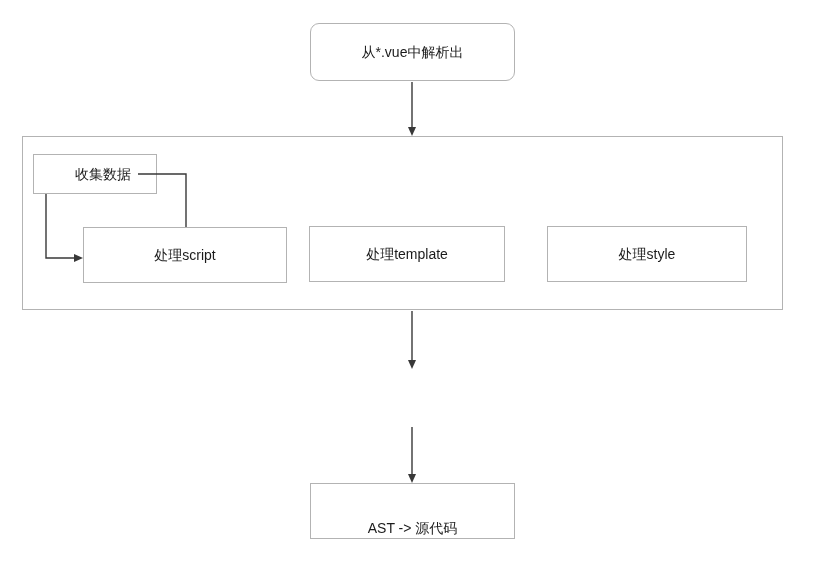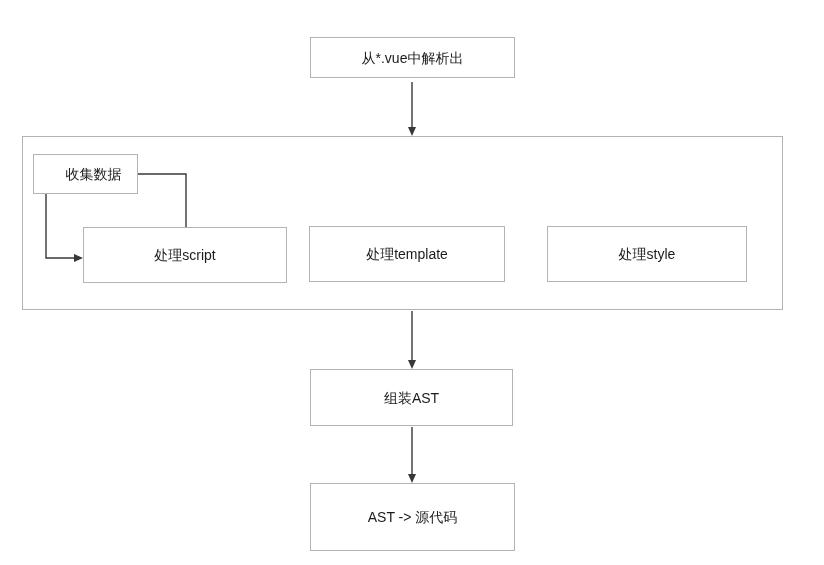--- a/index.html
+++ b/index.html
@@ -25,28 +25,28 @@
     font-size: 14px;
     line-height: 20px;
   }
   .group-box {
     position: absolute;
     box-sizing: border-box;
     border: 1px solid var(--box-border, #b3b3b3);
     background: #ffffff;
   }
   
-  .node-parse     { left: 310px; top: 37px;  width: 205px; height: 41px; }
+  .node-parse     { left: 310px; top: 23px;  width: 205px; height: 58px; border-radius: 9px; }
   .pipeline       { left: 22px;  top: 136px; width: 761px; height: 174px; }
-  .node-collect   { left: 33px;  top: 154px; width: 105px; height: 40px; padding-left: 16px; }
+  .node-collect   { left: 33px;  top: 154px; width: 124px; height: 40px; padding-left: 16px; }
   .node-script    { left: 83px;  top: 227px; width: 204px; height: 56px; }
   .node-template  { left: 309px; top: 226px; width: 196px; height: 56px; }
   .node-style     { left: 547px; top: 226px; width: 200px; height: 56px; }
   .node-assemble  { left: 310px; top: 369px; width: 203px; height: 57px; }
-  .node-generate  { left: 310px; top: 483px; width: 205px; height: 68px; }
+  .node-generate  { left: 310px; top: 483px; width: 205px; height: 56px; justify-content: flex-end; }
   .connectors {
     position: absolute;
     left: 0; top: 0;
     pointer-events: none;
   }
   .connectors .line {
     fill: none;
     stroke: var(--line-color, #383838);
     stroke-width: 1.4;
   }
@@ -75,23 +75,20 @@
   </div>
 
   <div class="box node-template">
     <span>处理template</span>
   </div>
 
   <div class="box node-style">
     <span>处理style</span>
   </div>
 
-  <div class="box node-assemble">
-    <span>组装AST</span>
-  </div>
 
   <div class="box node-generate">
     <span>AST -&gt; 源代码</span>
   </div>
 
   <svg class="connectors" width="824" height="565">
 
     <path class="line" d="M412 82 L412 128"></path>
     <polygon class="head" points="408,127 416,127 412,136"></polygon>
 

